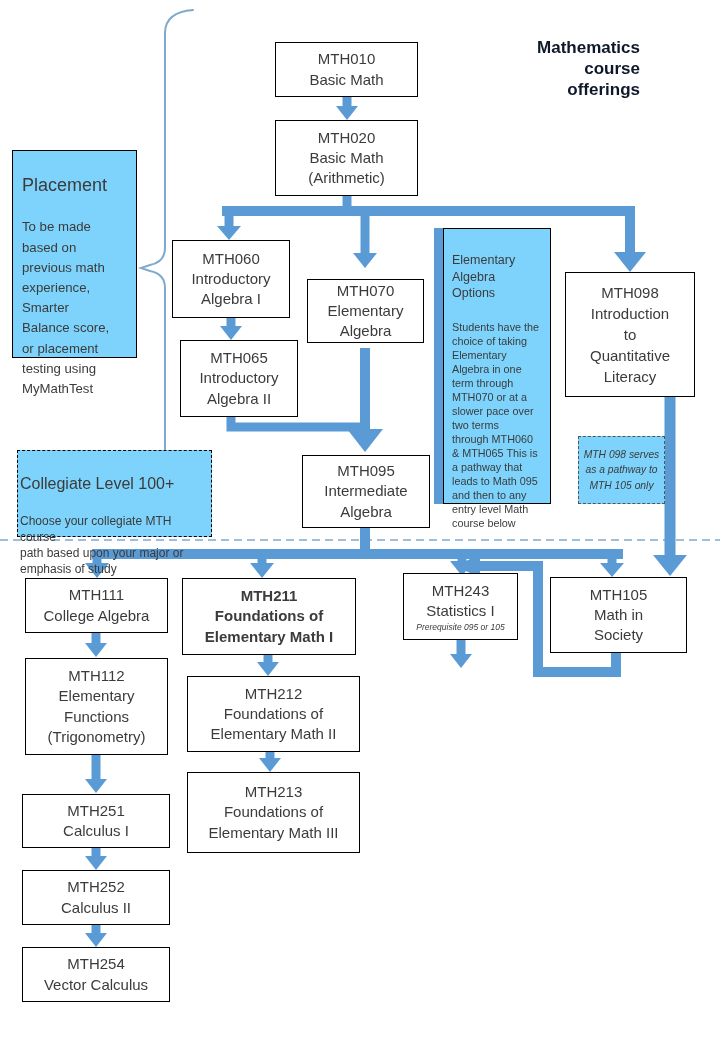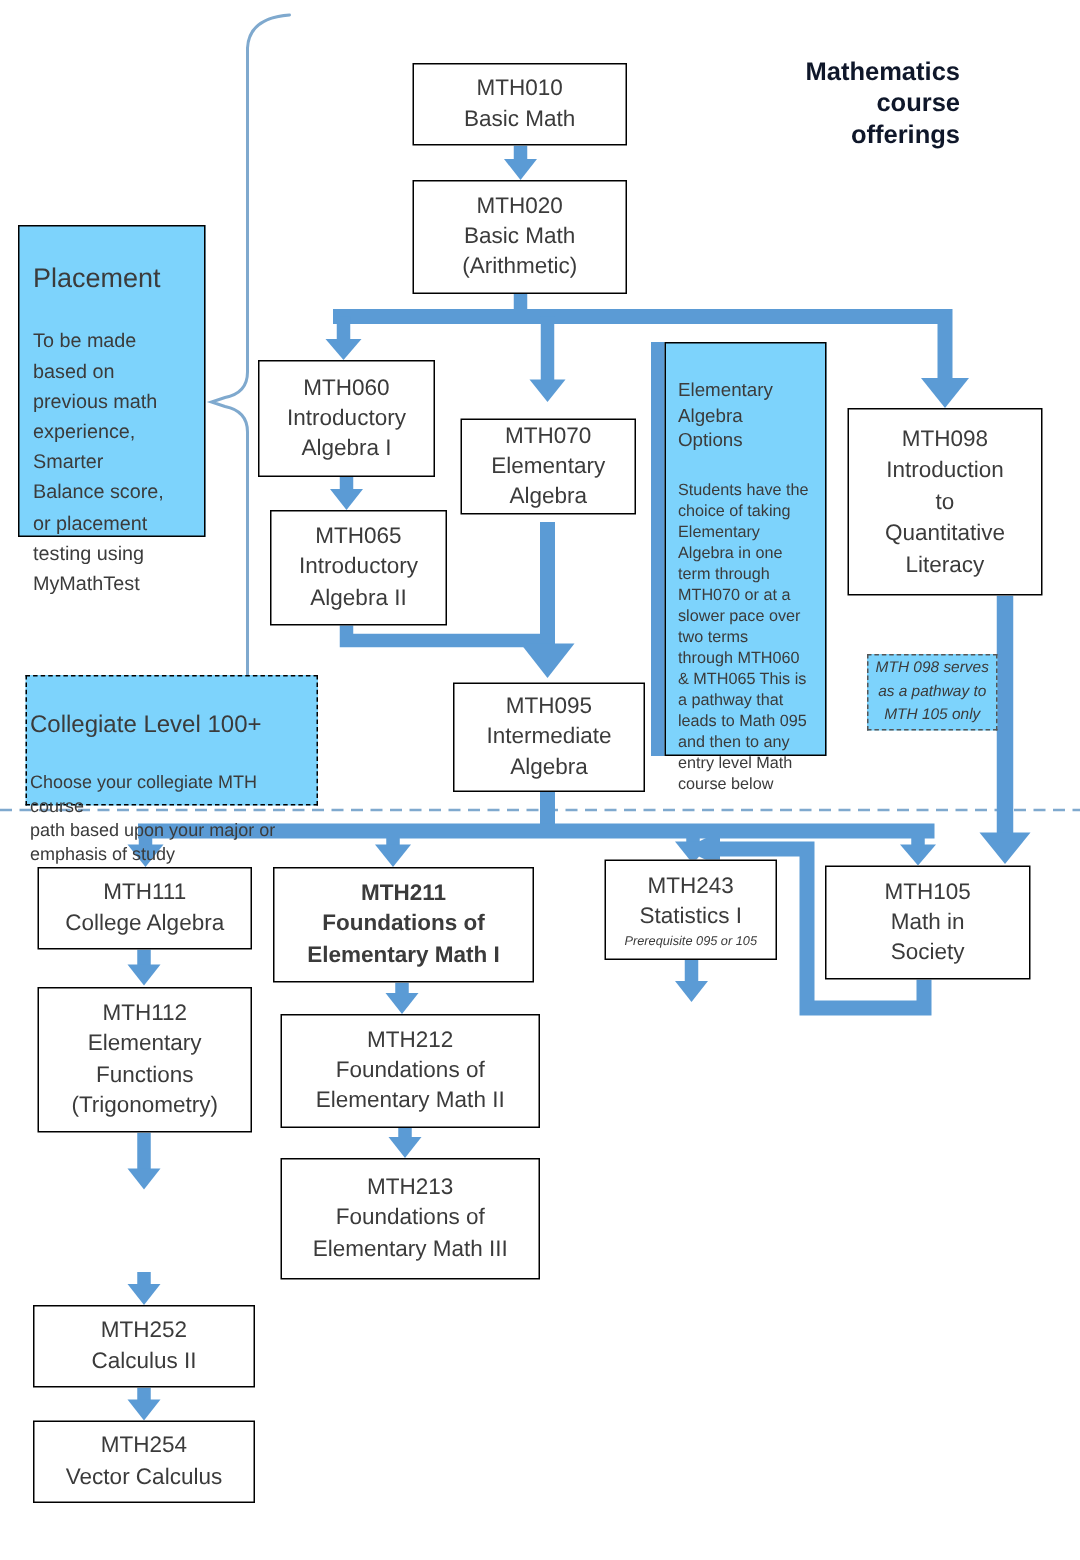--- a/index.html
+++ b/index.html
@@ -24,21 +24,21 @@
   #options-accent{position:absolute;left:434px;top:228px;width:9px;height:276px;
         background:var(--arrow-blue,#5b9bd5);z-index:2;}
   #options-box{left:443px;top:228px;width:108px;height:276px;border:1.6px solid #000;padding:5px 6px 4px 8px;}
   #options-box .panel-title{font-size:12.5px;line-height:1.32;}
   #options-box .panel-body{font-size:10.8px;line-height:1.3;}
 
   #collegiate-box{left:17px;top:450px;width:195px;height:87px;border:1.5px dashed #000;padding:4px 2px;}
   #collegiate-box .panel-title{font-size:16px;line-height:1.35;}
   #collegiate-box .panel-body{font-size:12px;line-height:1.35;}
 
-  #mth098-note-box{left:578px;top:436px;width:87px;height:51px;border:1.3px dashed #555;
+  #mth098-note-box{left:578px;top:436px;width:87px;height:68px;border:1.3px dashed #555;
         font-style:italic;font-size:10.3px;line-height:1.5;text-align:center;
         display:flex;align-items:center;justify-content:center;}
 
   #diagram-title{position:absolute;left:498px;top:37px;width:142px;text-align:right;
         font-weight:bold;font-size:17px;line-height:1.24;color:#0f172a;white-space:pre-line;z-index:2;}
 </style>
 </head>
 <body>
 
 <div id="page">
@@ -173,20 +173,22 @@
 Introduction
 to
 Quantitative
 Literacy</div>
   <div class="course-box" style="left:25px;top:578px;width:143px;height:55px;">MTH111
 College Algebra</div>
   <div class="course-box" style="left:25px;top:658px;width:143px;height:97px;">MTH112
 Elementary
 Functions
 (Trigonometry)</div>
+  <div class="course-box" style="left:22px;top:794px;width:148px;height:54px;">MTH251
+Calculus I</div>
   <div class="course-box" style="left:22px;top:870px;width:148px;height:55px;">MTH252
 Calculus II</div>
   <div class="course-box" style="left:22px;top:947px;width:148px;height:55px;">MTH254
 Vector Calculus</div>
   <div class="course-box" style="left:182px;top:578px;width:174px;height:77px;font-weight:bold;">MTH211
 Foundations of
 Elementary Math I</div>
   <div class="course-box" style="left:187px;top:676px;width:173px;height:76px;">MTH212
 Foundations of
 Elementary Math II</div>

